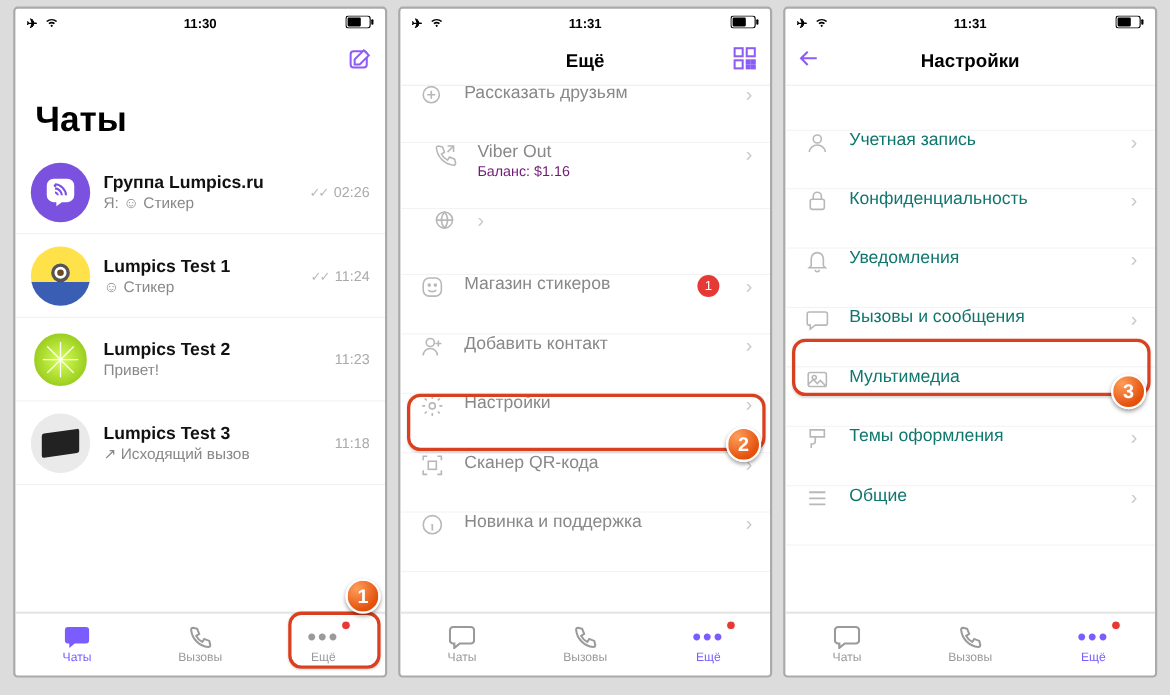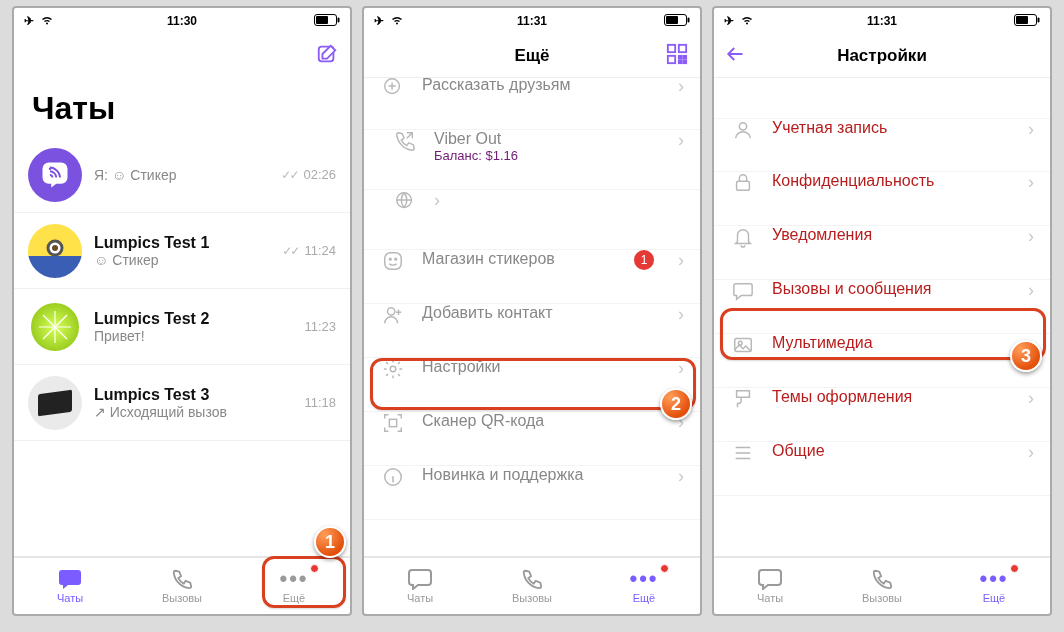--- a/index.html
+++ b/index.html
@@ -83,21 +83,21 @@
     display:flex; 
     padding: 0 16px;
     height: 54px;
     border-bottom: 1px solid #f3f3f3;
     gap: 16px;
     color: #888;
   }
   .menu-row.tall { height: 60px; padding-left: 28px; }
   .menu-icon { width: 26px; display:flex; justify-content:center; color:#b8b8b8; }
   .menu-text { flex:1; font-size: 16px; color:#888; }
-  .menu-text.dark { color:#b91c1c; }
+  .menu-text.dark { color:#0f766e; }
   .menu-sub { font-size: 13px; }
   .chev { color:#c9c9c9; font-size: 18px; }
   .badge-red {
     background:#e53935; color:#fff; width:20px; height:20px; border-radius:50%;
     font-size:12px; display:flex; align-items:center; justify-content:center;
   }
   .green { color:#701a75; }
   .blue { color:#33b1ee; }
   .tabbar {
     height: 58px;
@@ -182,20 +182,21 @@
 
       <div class="chat-row">
         <div class="avatar viber">
           <svg width="30" height="30" viewBox="0 0 24 24">
               <path d="M7 2h10a5 5 0 015 5v7a5 5 0 01-5 5h-4l-4 3v-3H7a5 5 0 01-5-5V7a5 5 0 015-5z"></path>
               <path d="M8 6c4 0 8 4 8 8M8 9c2.5 0 5 2.5 5 5M8 12c1 0 2 1 2 2" stroke="#7b52e0" stroke-width="1.5" fill="none"></path>
               <circle cx="8" cy="7" r="1" fill="#7b52e0"></circle>
             </svg>
         </div>
         <div class="chat-mid">
+          <div class="chat-title">Группа Lumpics.ru</div>
           <div class="chat-sub">
             <span>Я:</span>
             <span>☺</span>
             <span>Стикер</span>
           </div>
         </div>
         <div class="chat-right">
           <span class="checks">✓✓</span>
           <span class="chat-time">02:26</span>
         </div>

